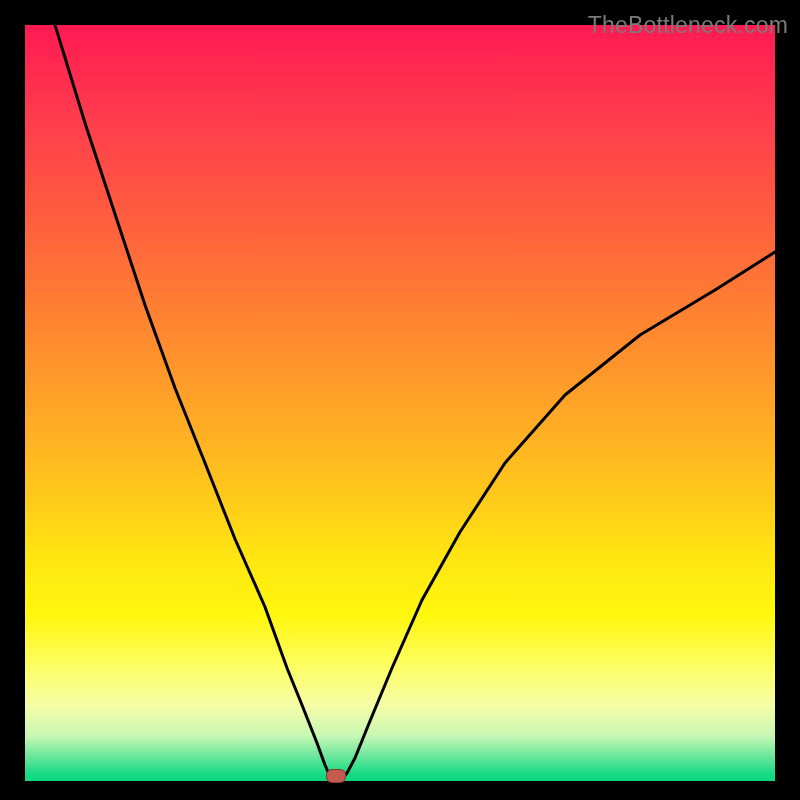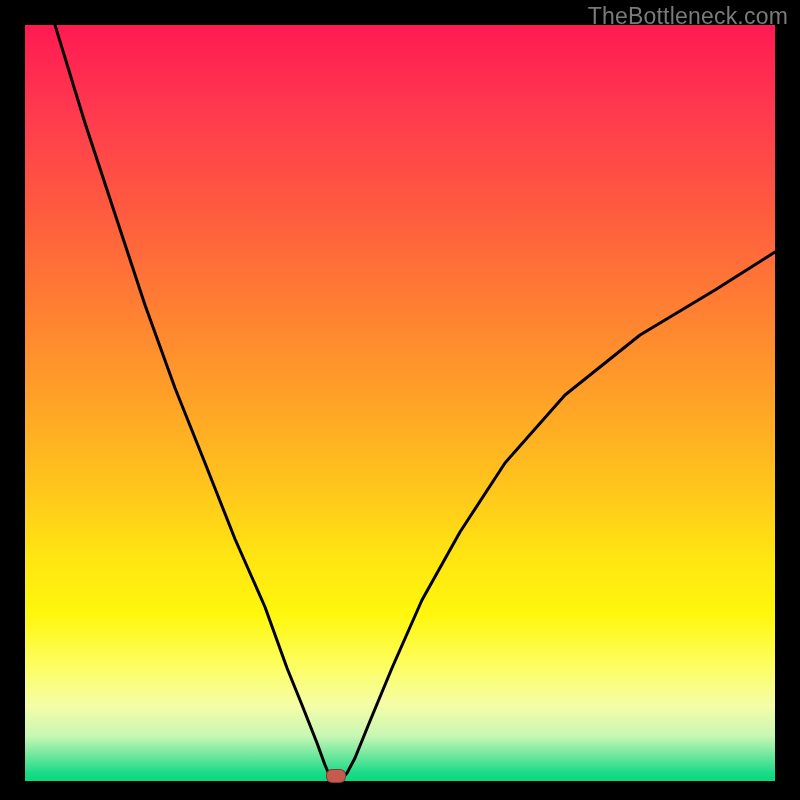--- a/index.html
+++ b/index.html
@@ -52,21 +52,21 @@
     position: absolute;
     width: 18px;
     height: 12px;
     background: #c55a4e;
     border: 1px solid rgba(0,0,0,0.35);
     border-radius: 6px;
     transform: translate(-50%, -50%);
   }
   .watermark {
     position: absolute;
-    top: 3px;
+    top: 12px;
     right: 12px;
     color: #7a7a7a;
     font-size: 23px;
     font-weight: 400;
     letter-spacing: 0.2px;
     user-select: none;
   }
 </style>
 </head>
 <body>

